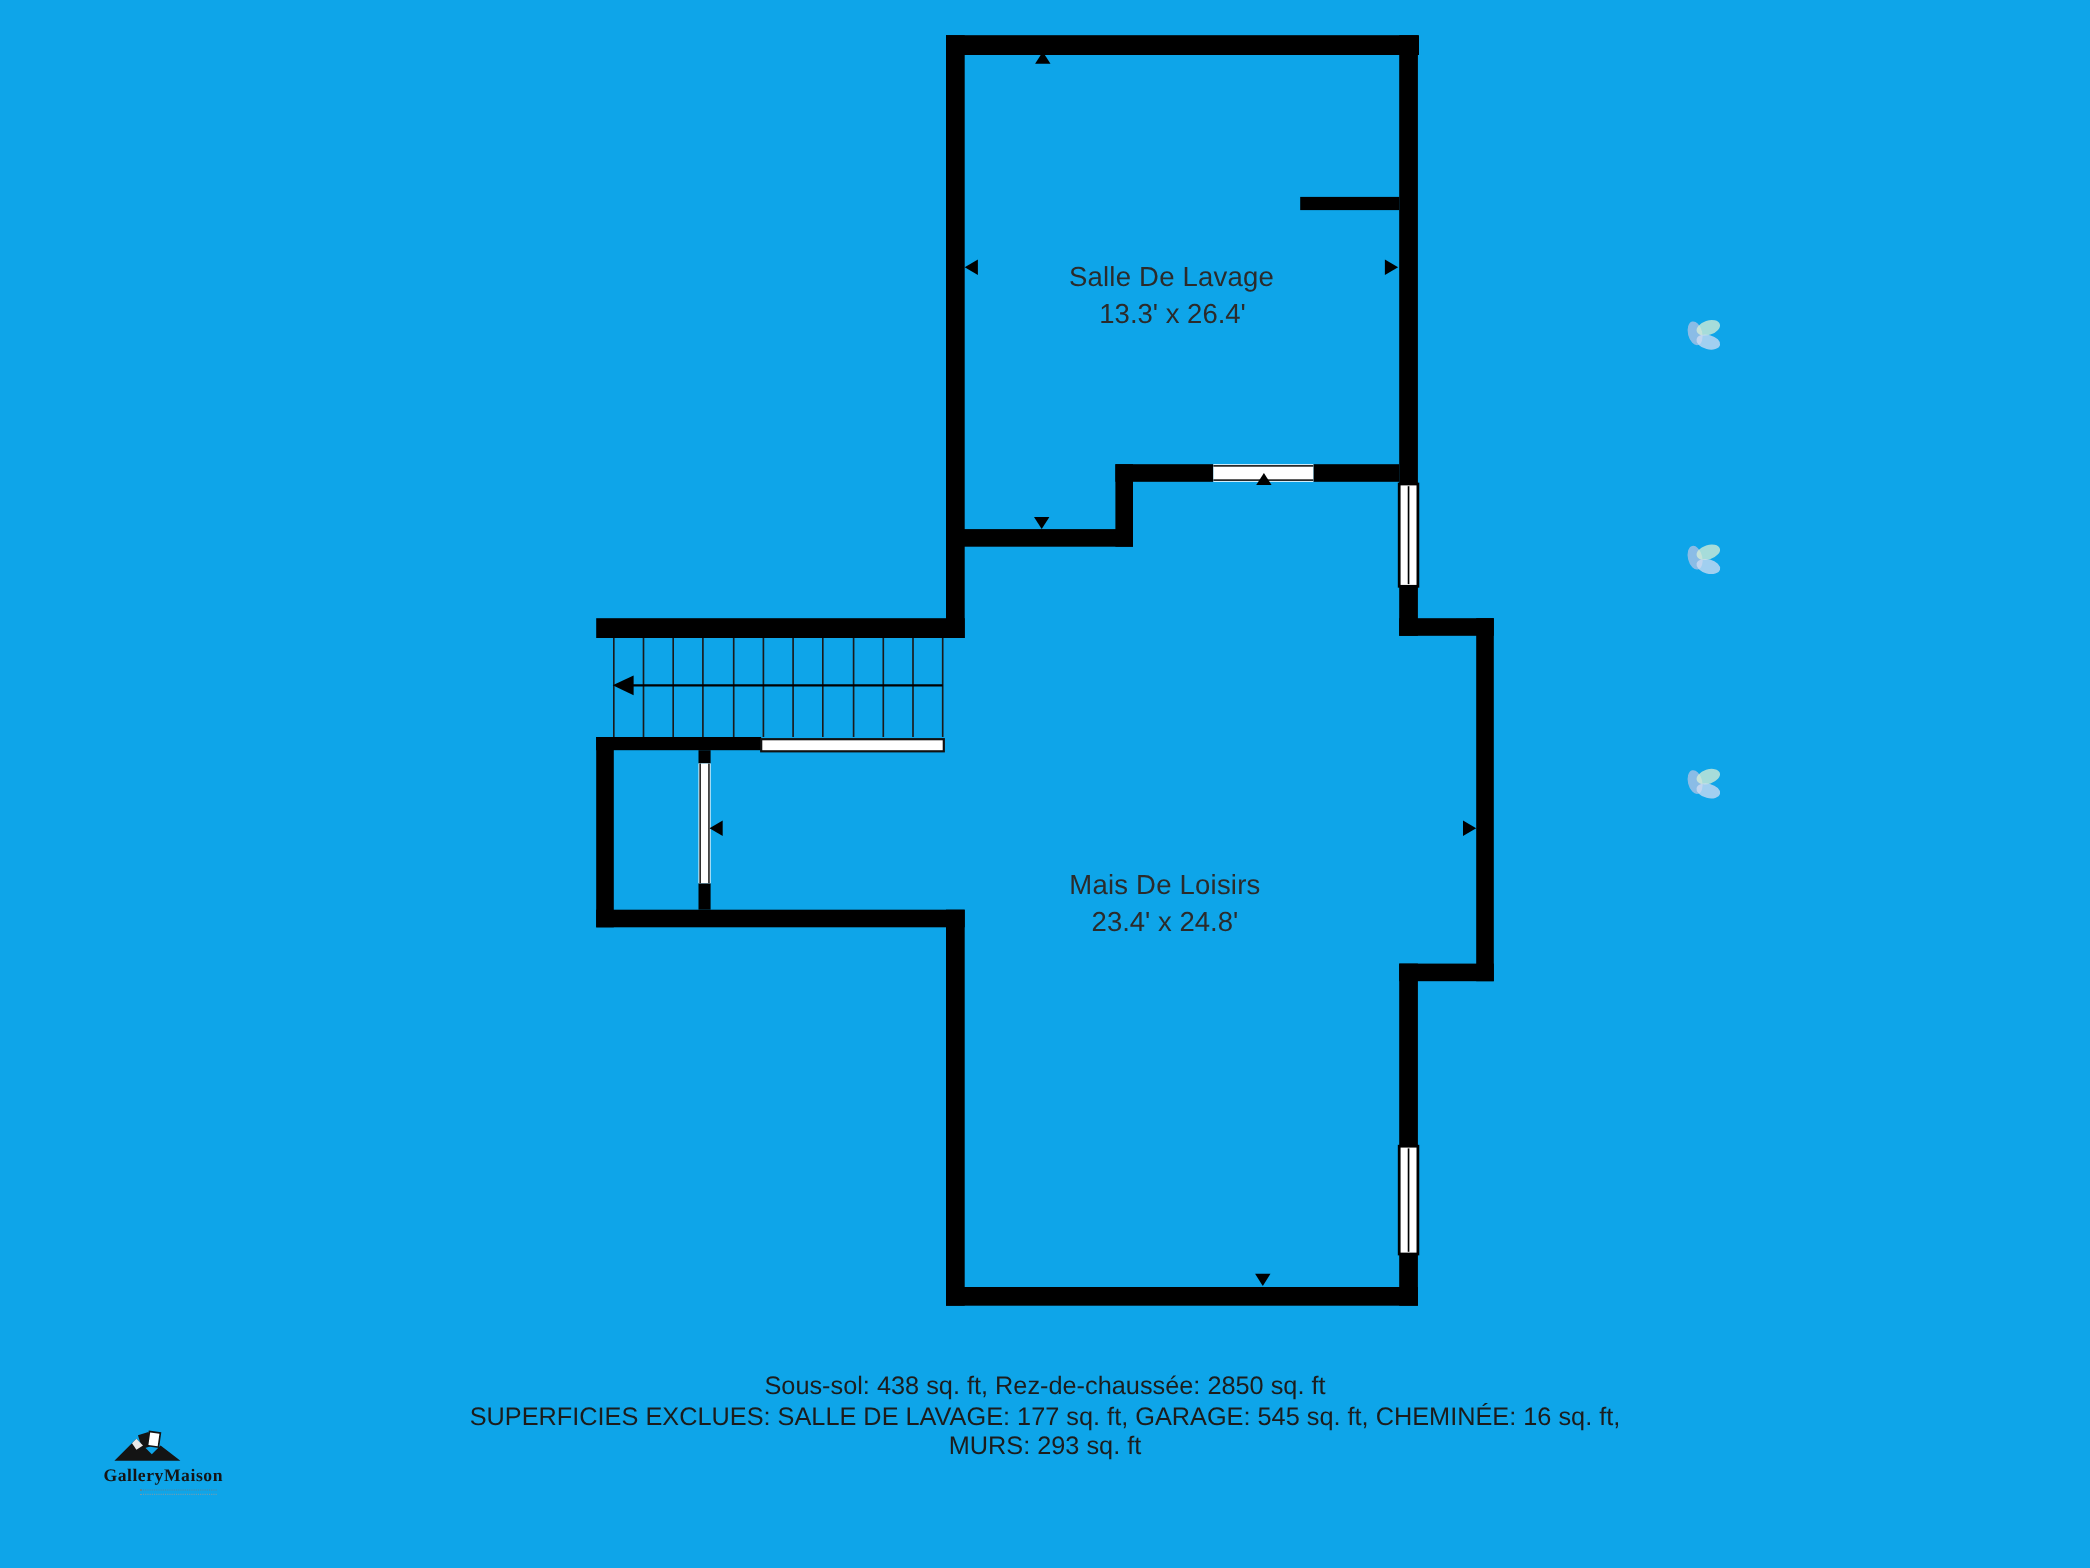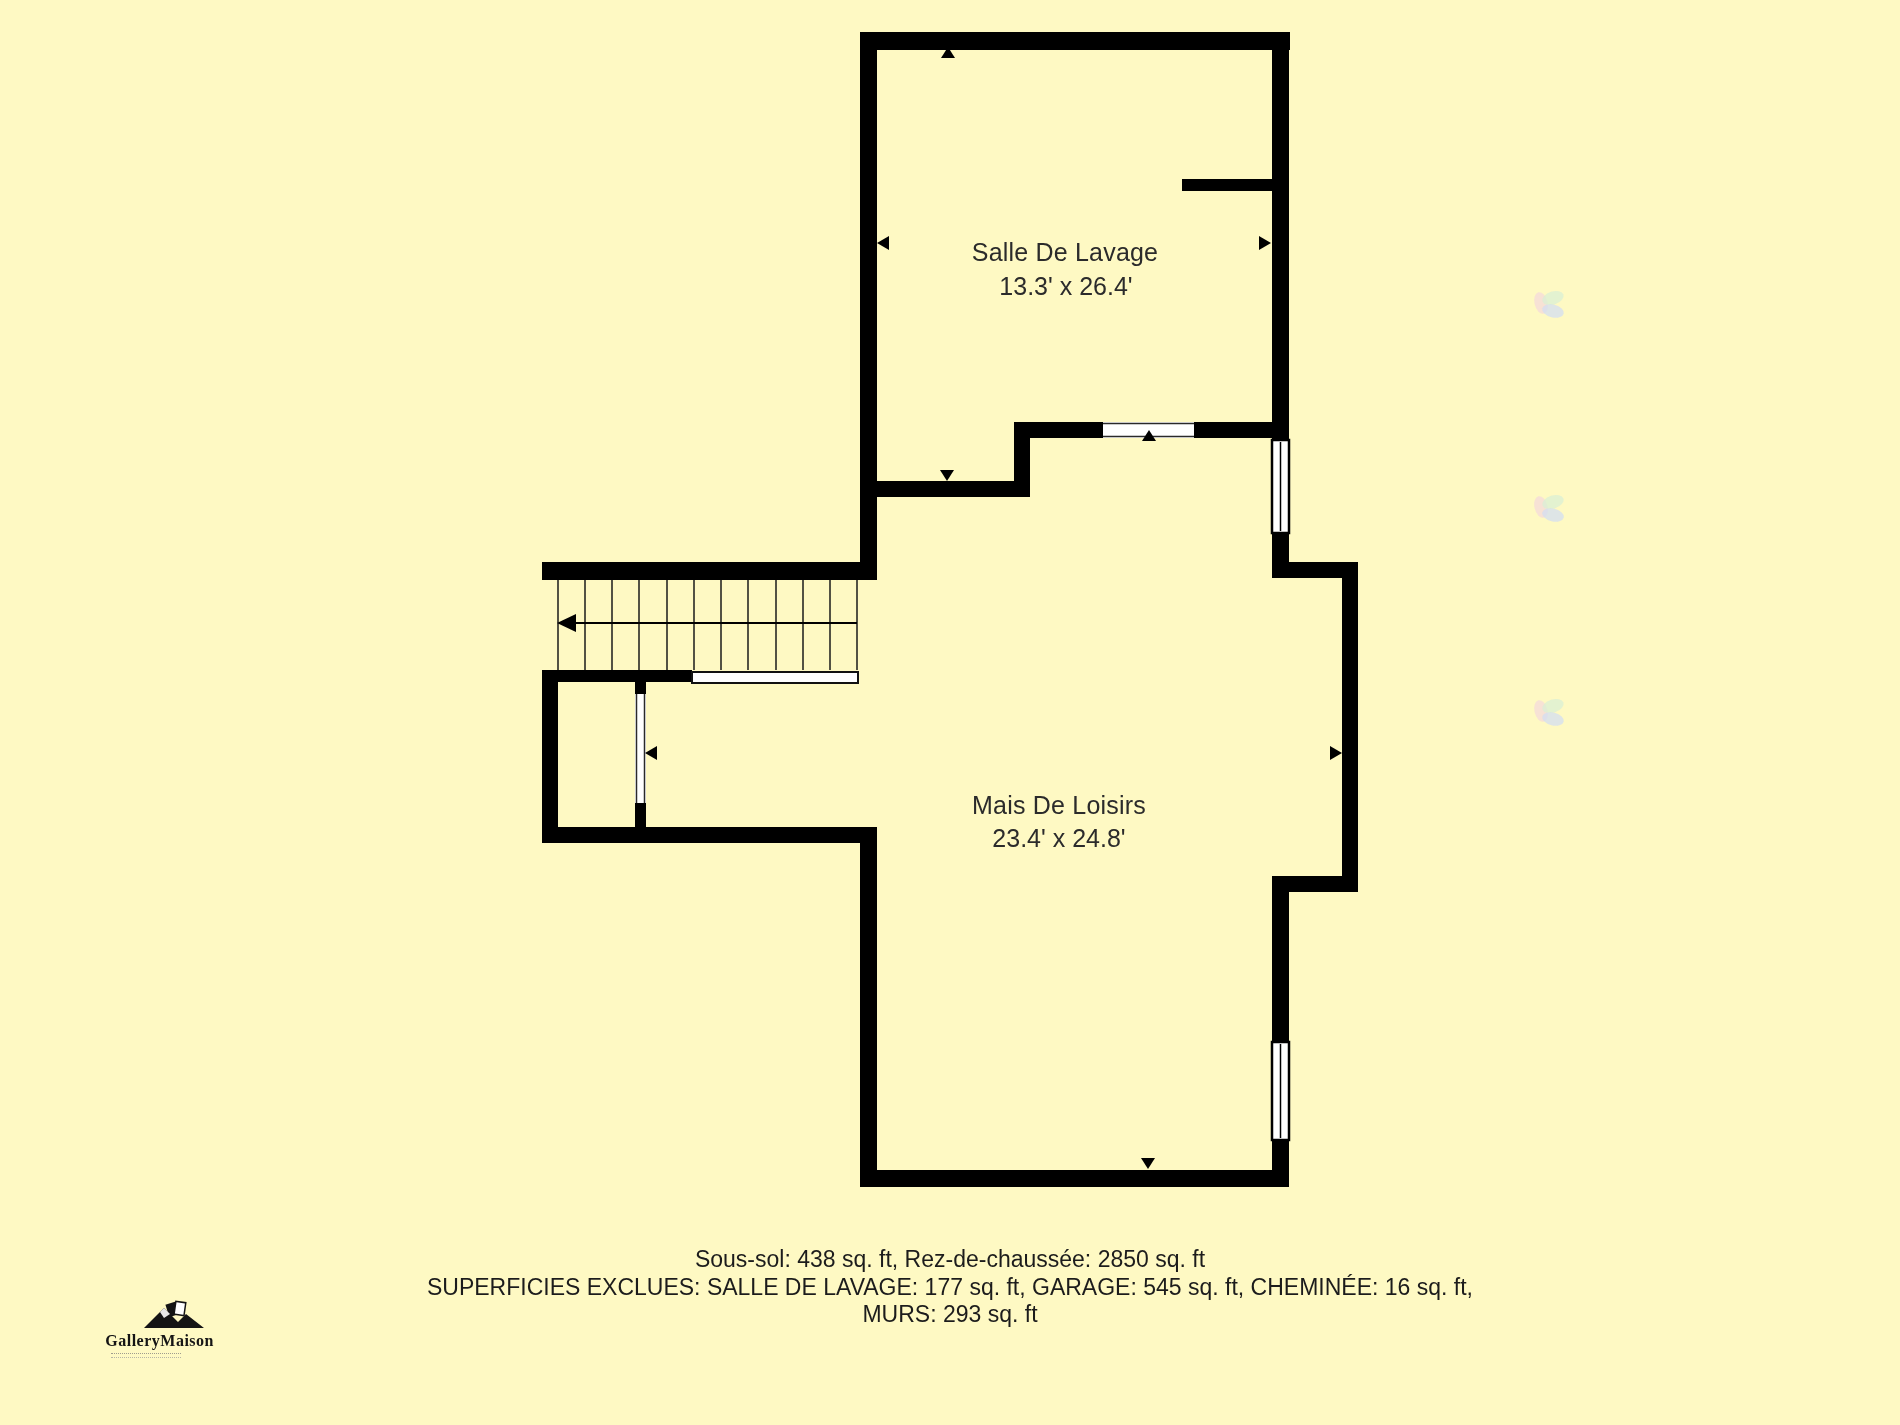--- a/index.html
+++ b/index.html
@@ -1,27 +1,27 @@
 <!DOCTYPE html>
 <html><head>
 <meta charset="utf-8">
 <style>
   html,body{margin:0;padding:0;background:#fff;}
-  #page{position:relative;width:1900px;height:1425px;background:#fef9c3;overflow:hidden;
+  #page{position:relative;width:1900px;height:1425px;background:#0ea5e9;overflow:hidden;
         font-family:"Liberation Sans", sans-serif;}
   #plan-svg{position:absolute;left:0;top:0;}
   .room-label{position:absolute;width:340px;text-align:center;color:#2b2b2b;
               font-size:25px;letter-spacing:0.2px;}
   .room-dims{position:absolute;width:340px;text-align:center;color:#2b2b2b;font-size:25px;}
   #summary{position:absolute;left:350px;top:1246px;width:1200px;text-align:center;color:#111;}
   #summary .total{font-size:24px;font-weight:bold;line-height:29px;}
   #summary .line{font-size:23px;line-height:27.5px;color:#1c1c1c;}
   #disclaimer{position:absolute;left:350px;top:1380px;width:1200px;text-align:center;
               font-size:13px;color:#333;}
-  #logo{position:absolute;left:78px;top:1300px;width:136px;text-align:right;}
+  #logo{position:absolute;left:94px;top:1300px;width:136px;text-align:left;}
   #logo .logo-name{font-family:"Liberation Serif", serif;font-weight:bold;font-size:16px;
                    color:#151515;letter-spacing:0.5px;margin-top:-2px;}
   #logo .logo-tagline{margin:3px auto 0 auto;width:70px;height:3px;
                       border-top:1px dotted #777;border-bottom:1px dotted #999;opacity:.7;}
   .watermark{position:absolute;width:36px;height:34px;}
 </style>
 </head>
 <body>
 
 <div id="page">

